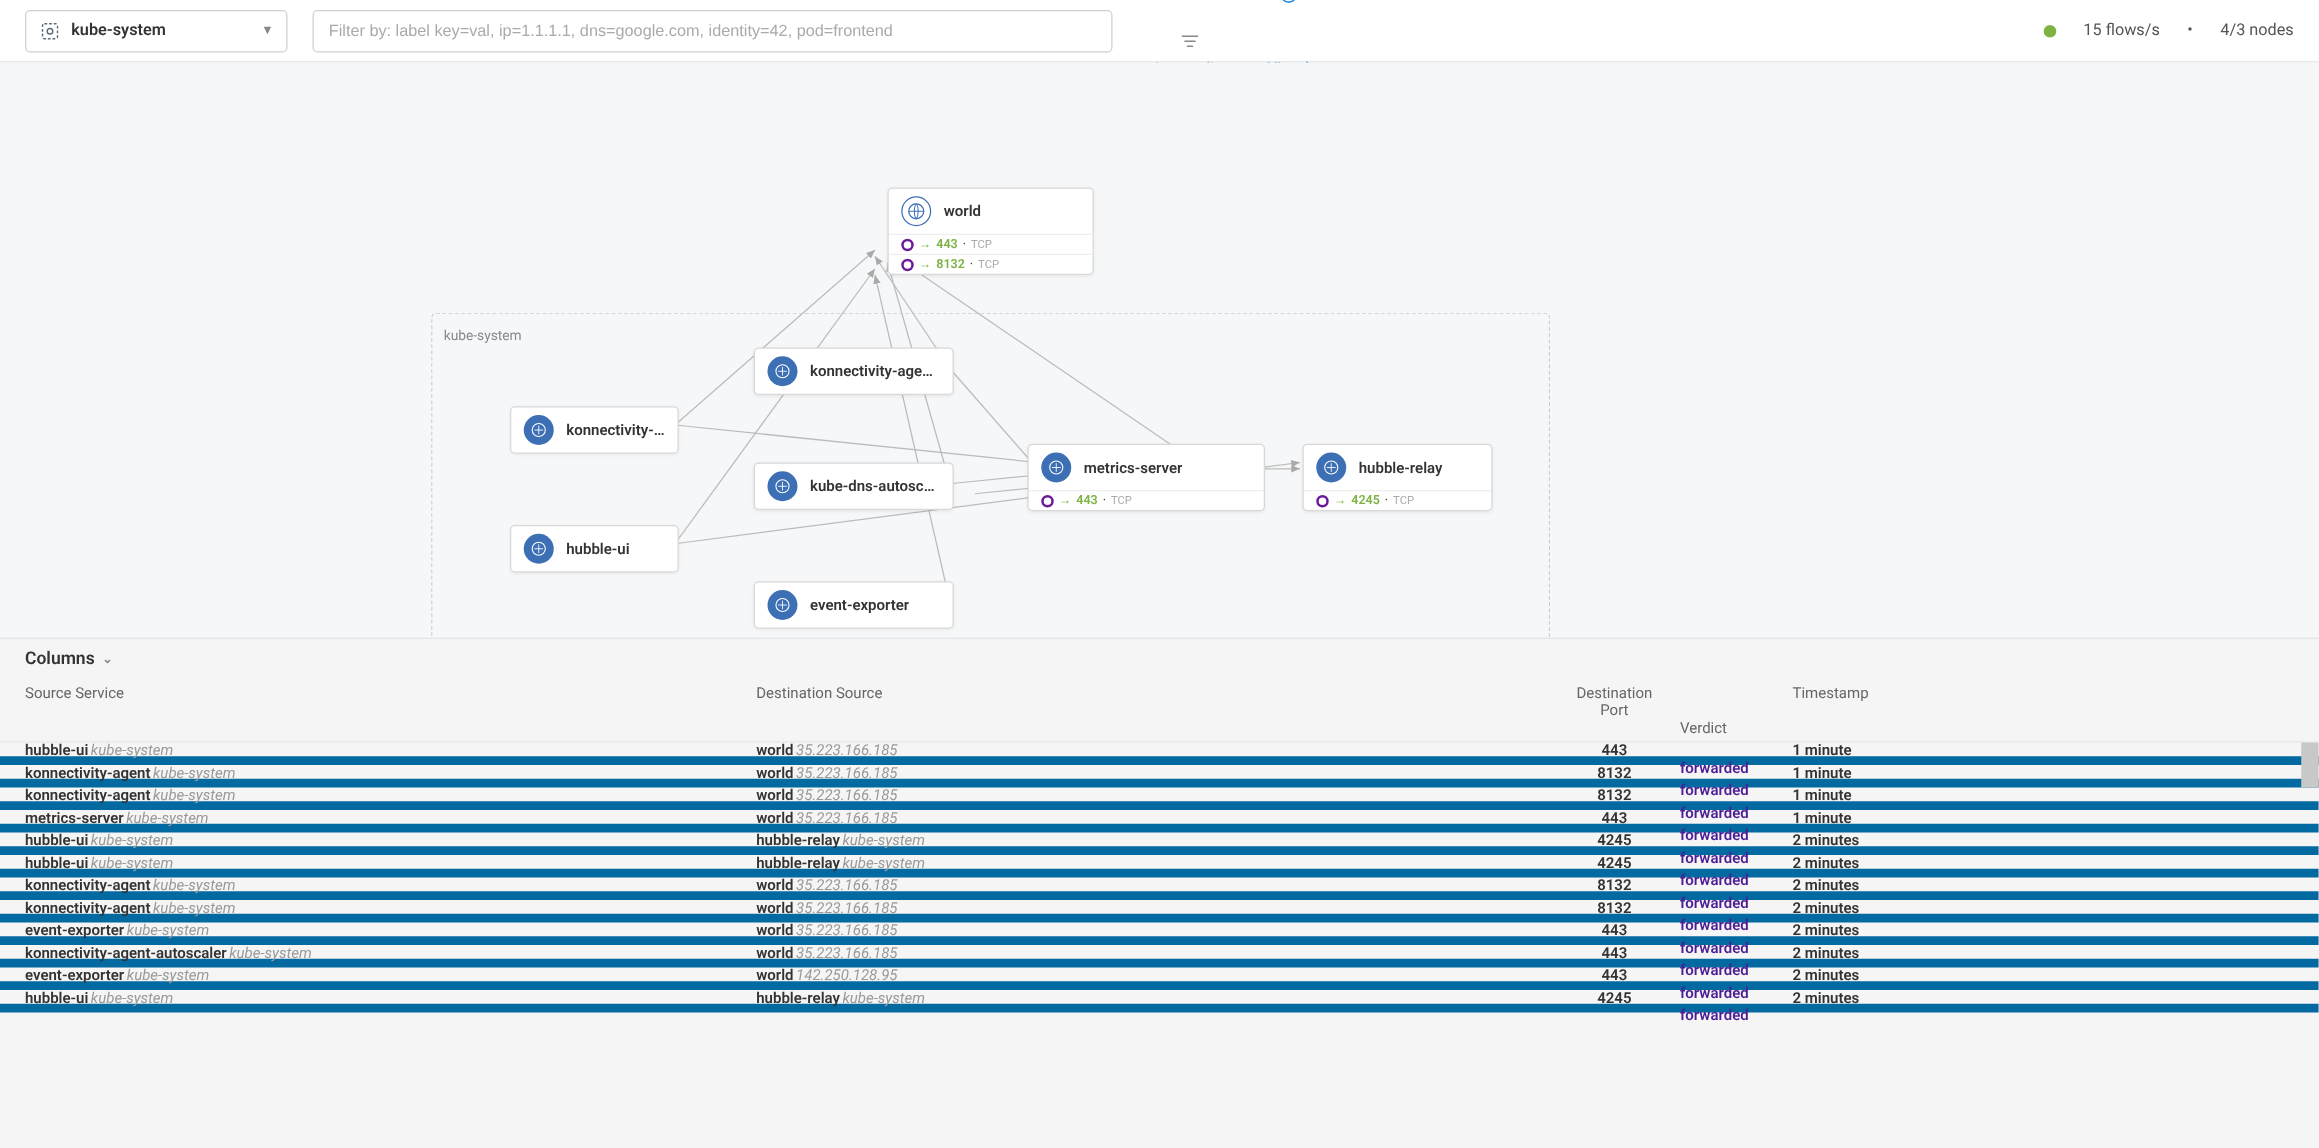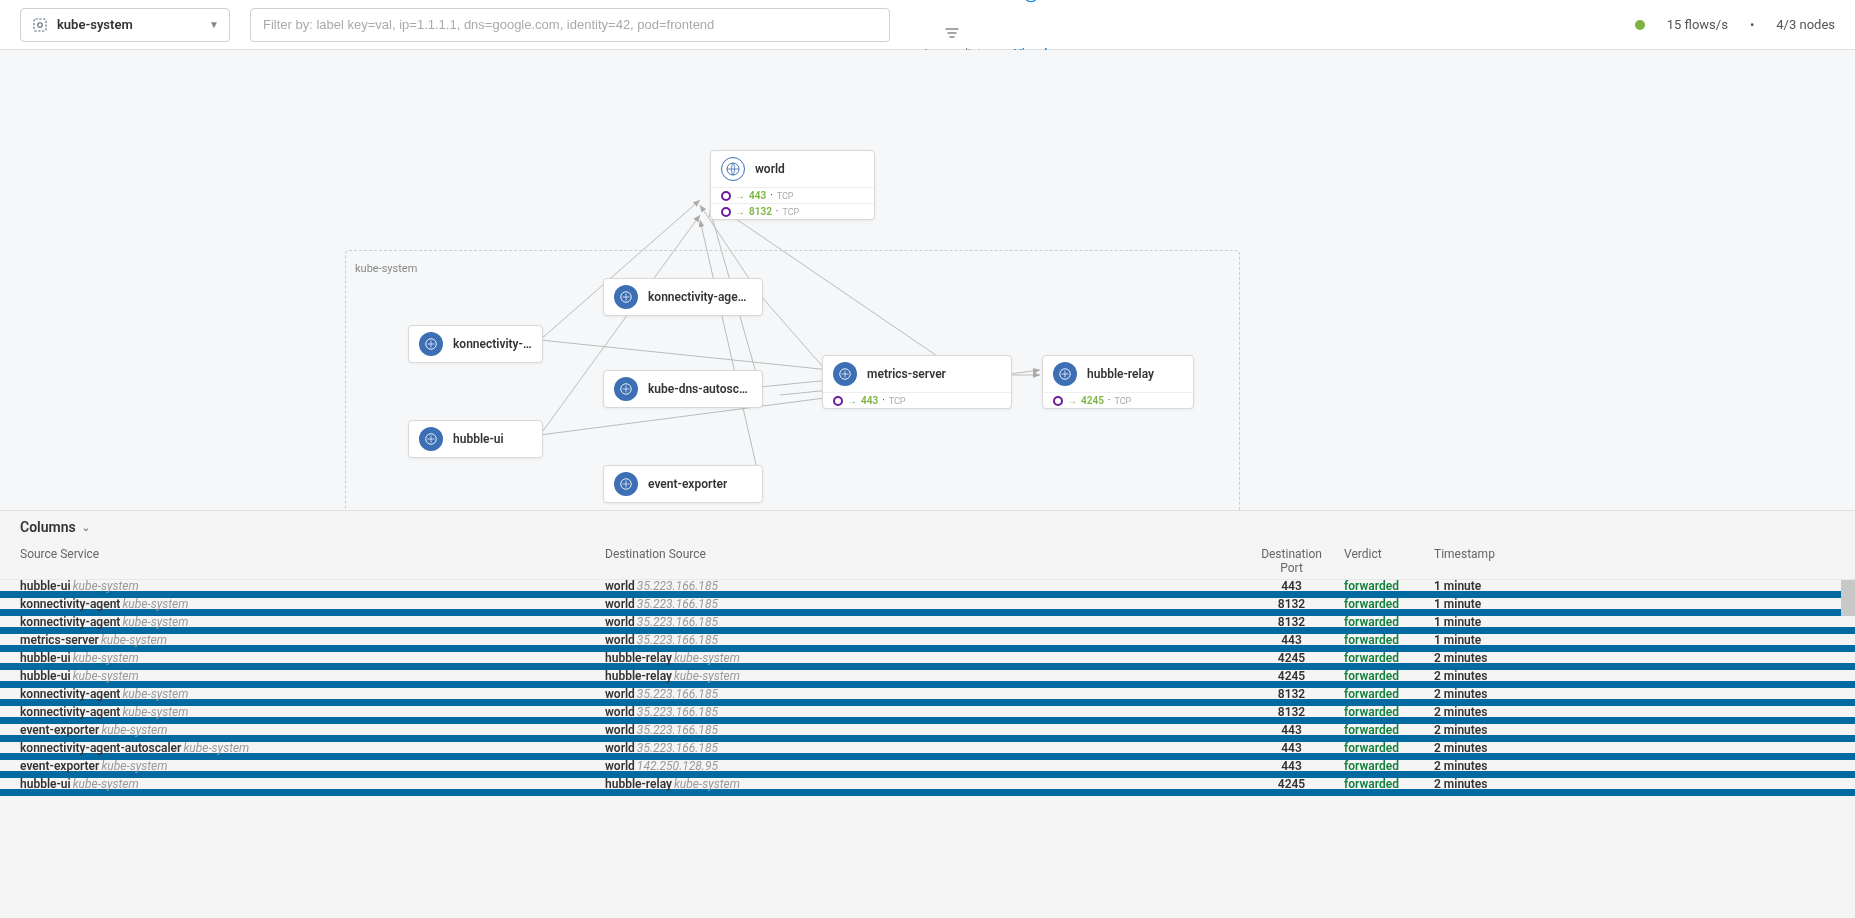--- a/index.html
+++ b/index.html
@@ -34,26 +34,26 @@
 .pn { color:#7cb342; font-weight:600; }
 .pt { color:#aaa; font-size:9px; }
 svg.edges { position:absolute; left:0; top:0; width:100%; height:100%; pointer-events:none; }
 .tablewrap { background:#f5f5f5; border-top:1px solid #e0e0e0; }
 .colhdr { padding:8px 20px; display:flex; align-items:center; gap:6px; font-weight:600; color:#333; font-size:14px; }
 .thead { display:flex; padding:4px 20px; font-size:12px; color:#666; border-bottom:1px solid #e8e8e8; }
 .trow { display:flex; padding:1px 20px; font-size:12px; border-bottom:7px solid #0369a1; align-items:center; height:18px; }
 .c1 { width:585px; }
 .c2 { width:630px; }
 .c3 { width:85px; text-align:center; padding-right:20px;margin-left:24px; }
-.c4 { width:90px; }
+.c4 { width:90px;margin-top:28px; }
 .c5 { width:140px; }
 .ss { font-weight:600; color:#333; }
 .sn { color:#999; font-style:italic; margin-left:2px; }
 .di { color:#999; font-style:italic; margin-left:2px; }
-.verd-f { color:#15803d; font-weight:600; }
+.verd-f { color:#4c1d95; font-weight:600; }
 .scrollmark { position:absolute; right:0; width:14px; background:#c8c8c8; }
 </style>
 </head>
 <body>
 
 <div class="topbar">
   <div class="ns-select">
     <span class="ns-icon">
       <svg viewBox="0 0 24 24" width="18" height="18">
           <rect x="4" y="4" width="16" height="16" rx="2" fill="none" stroke="#5a6b7b" stroke-width="1.5" stroke-dasharray="3 2"></rect>

